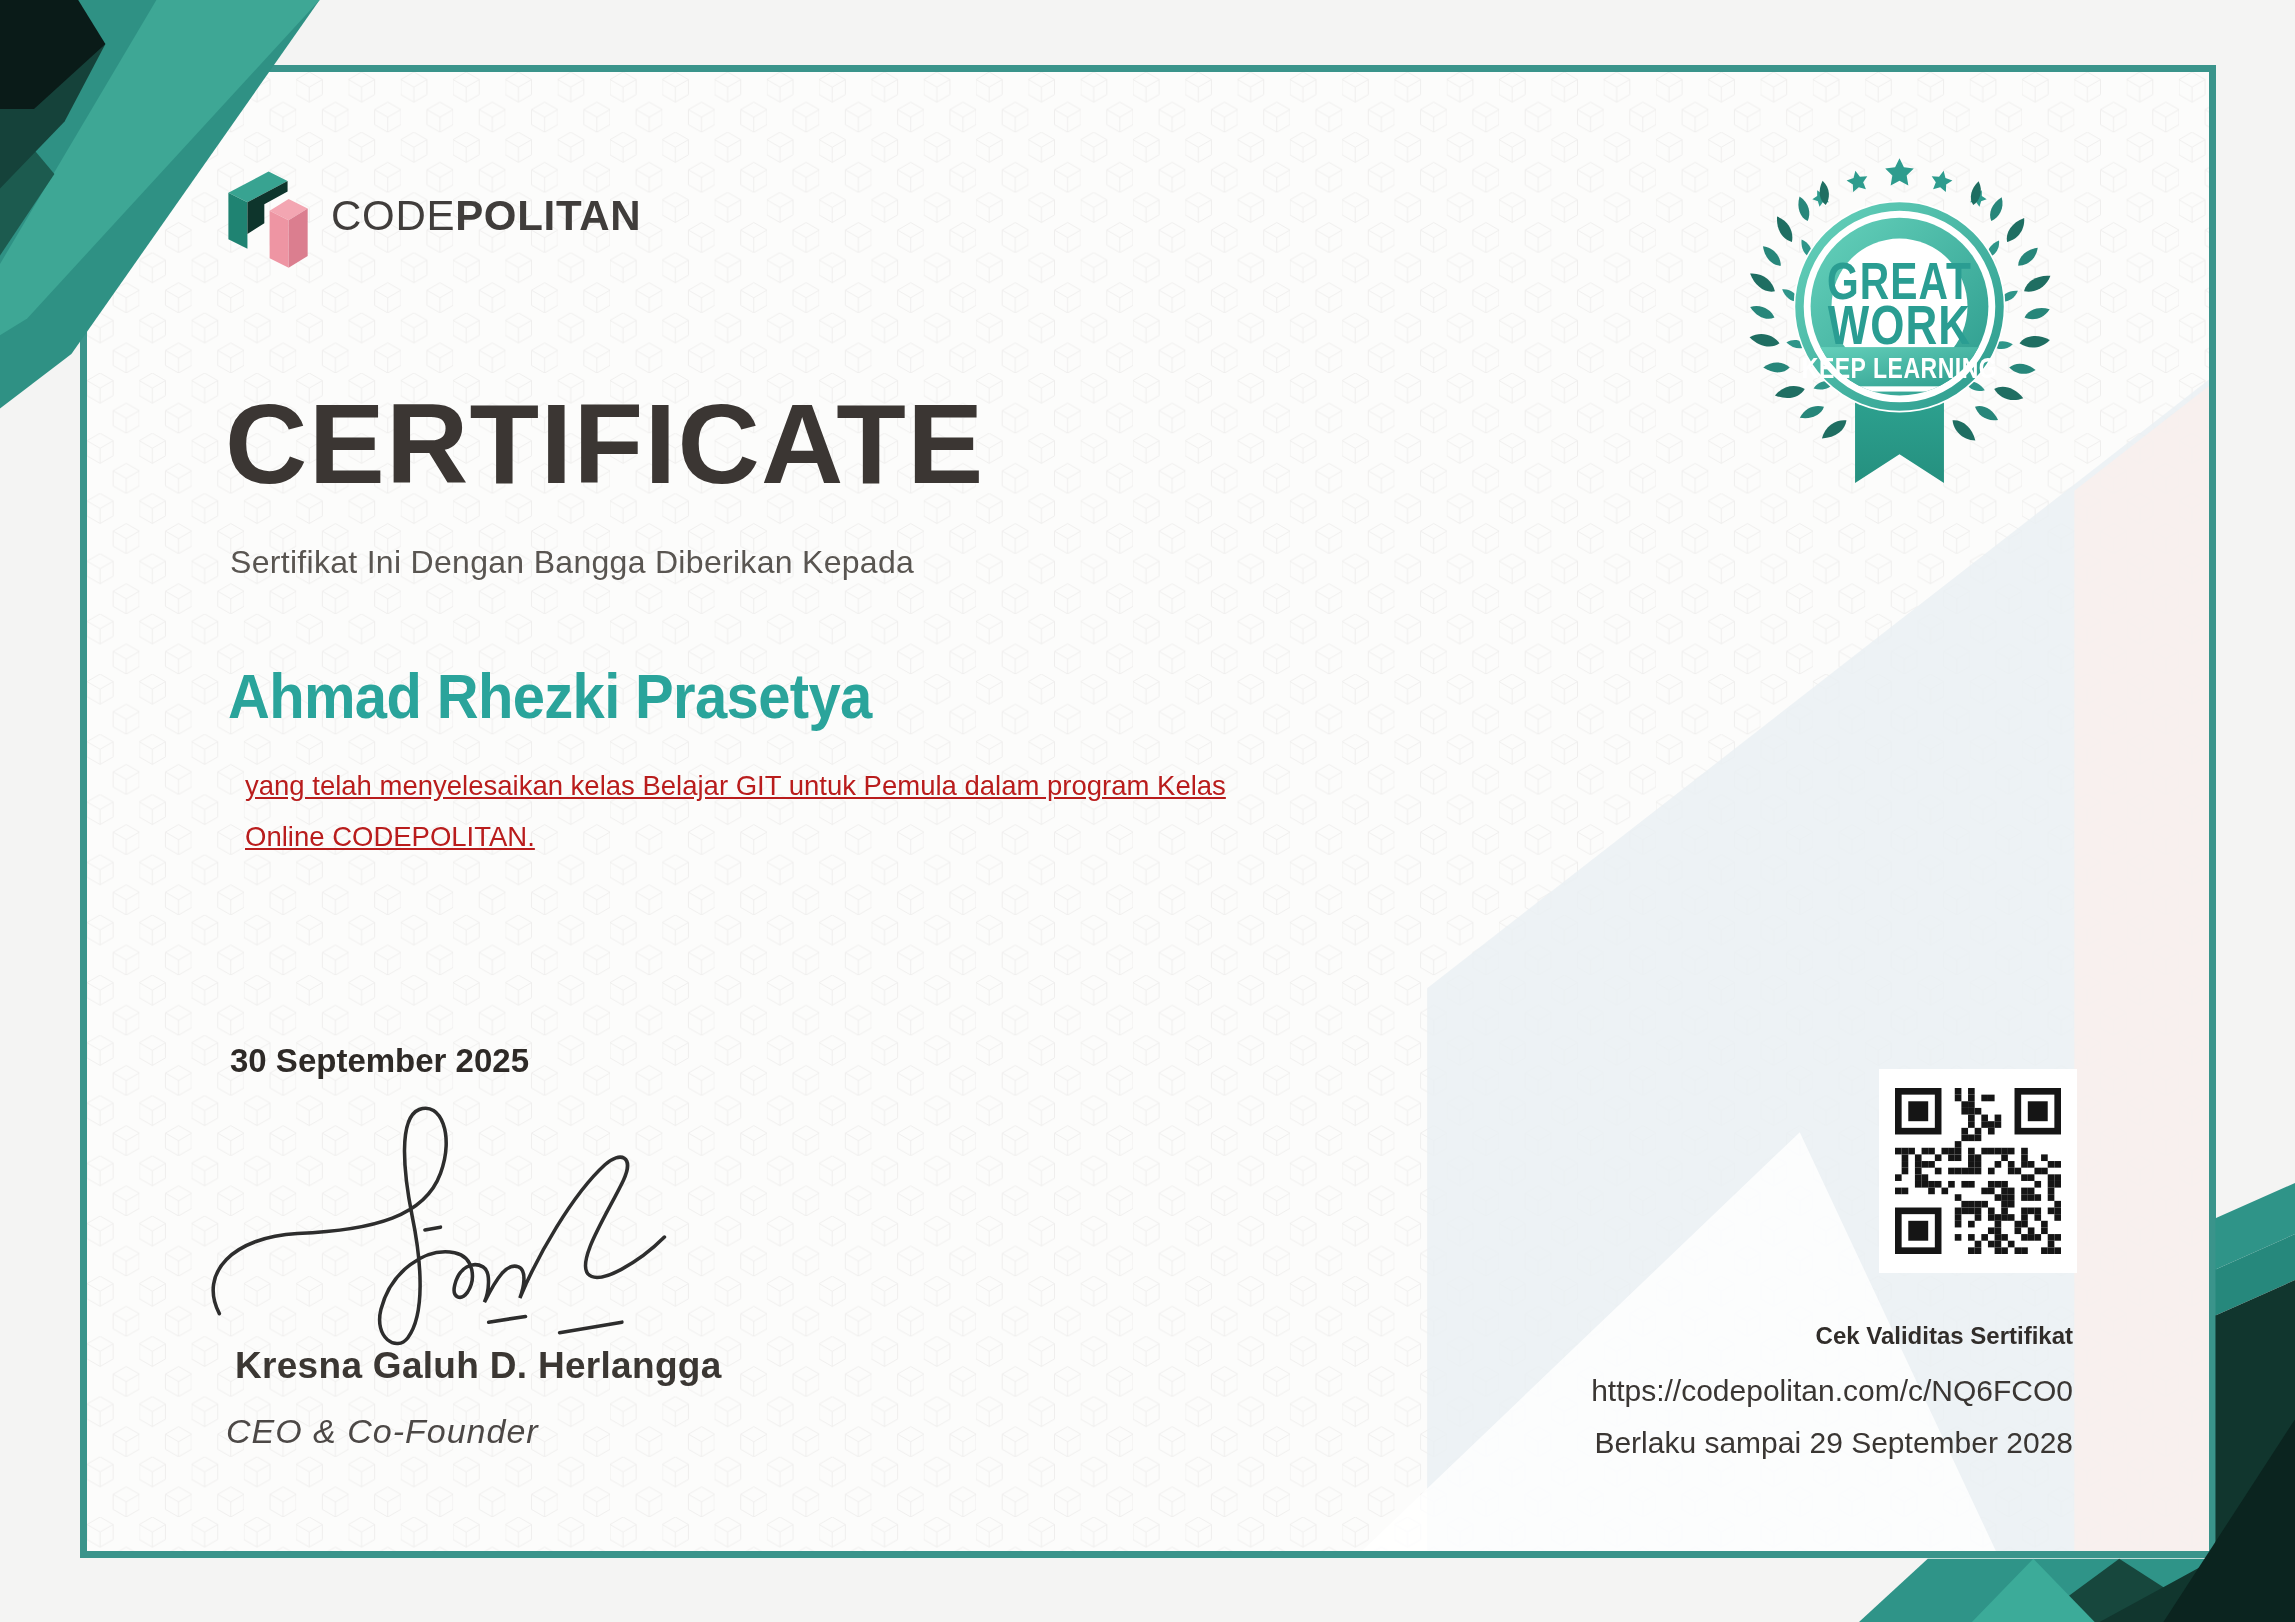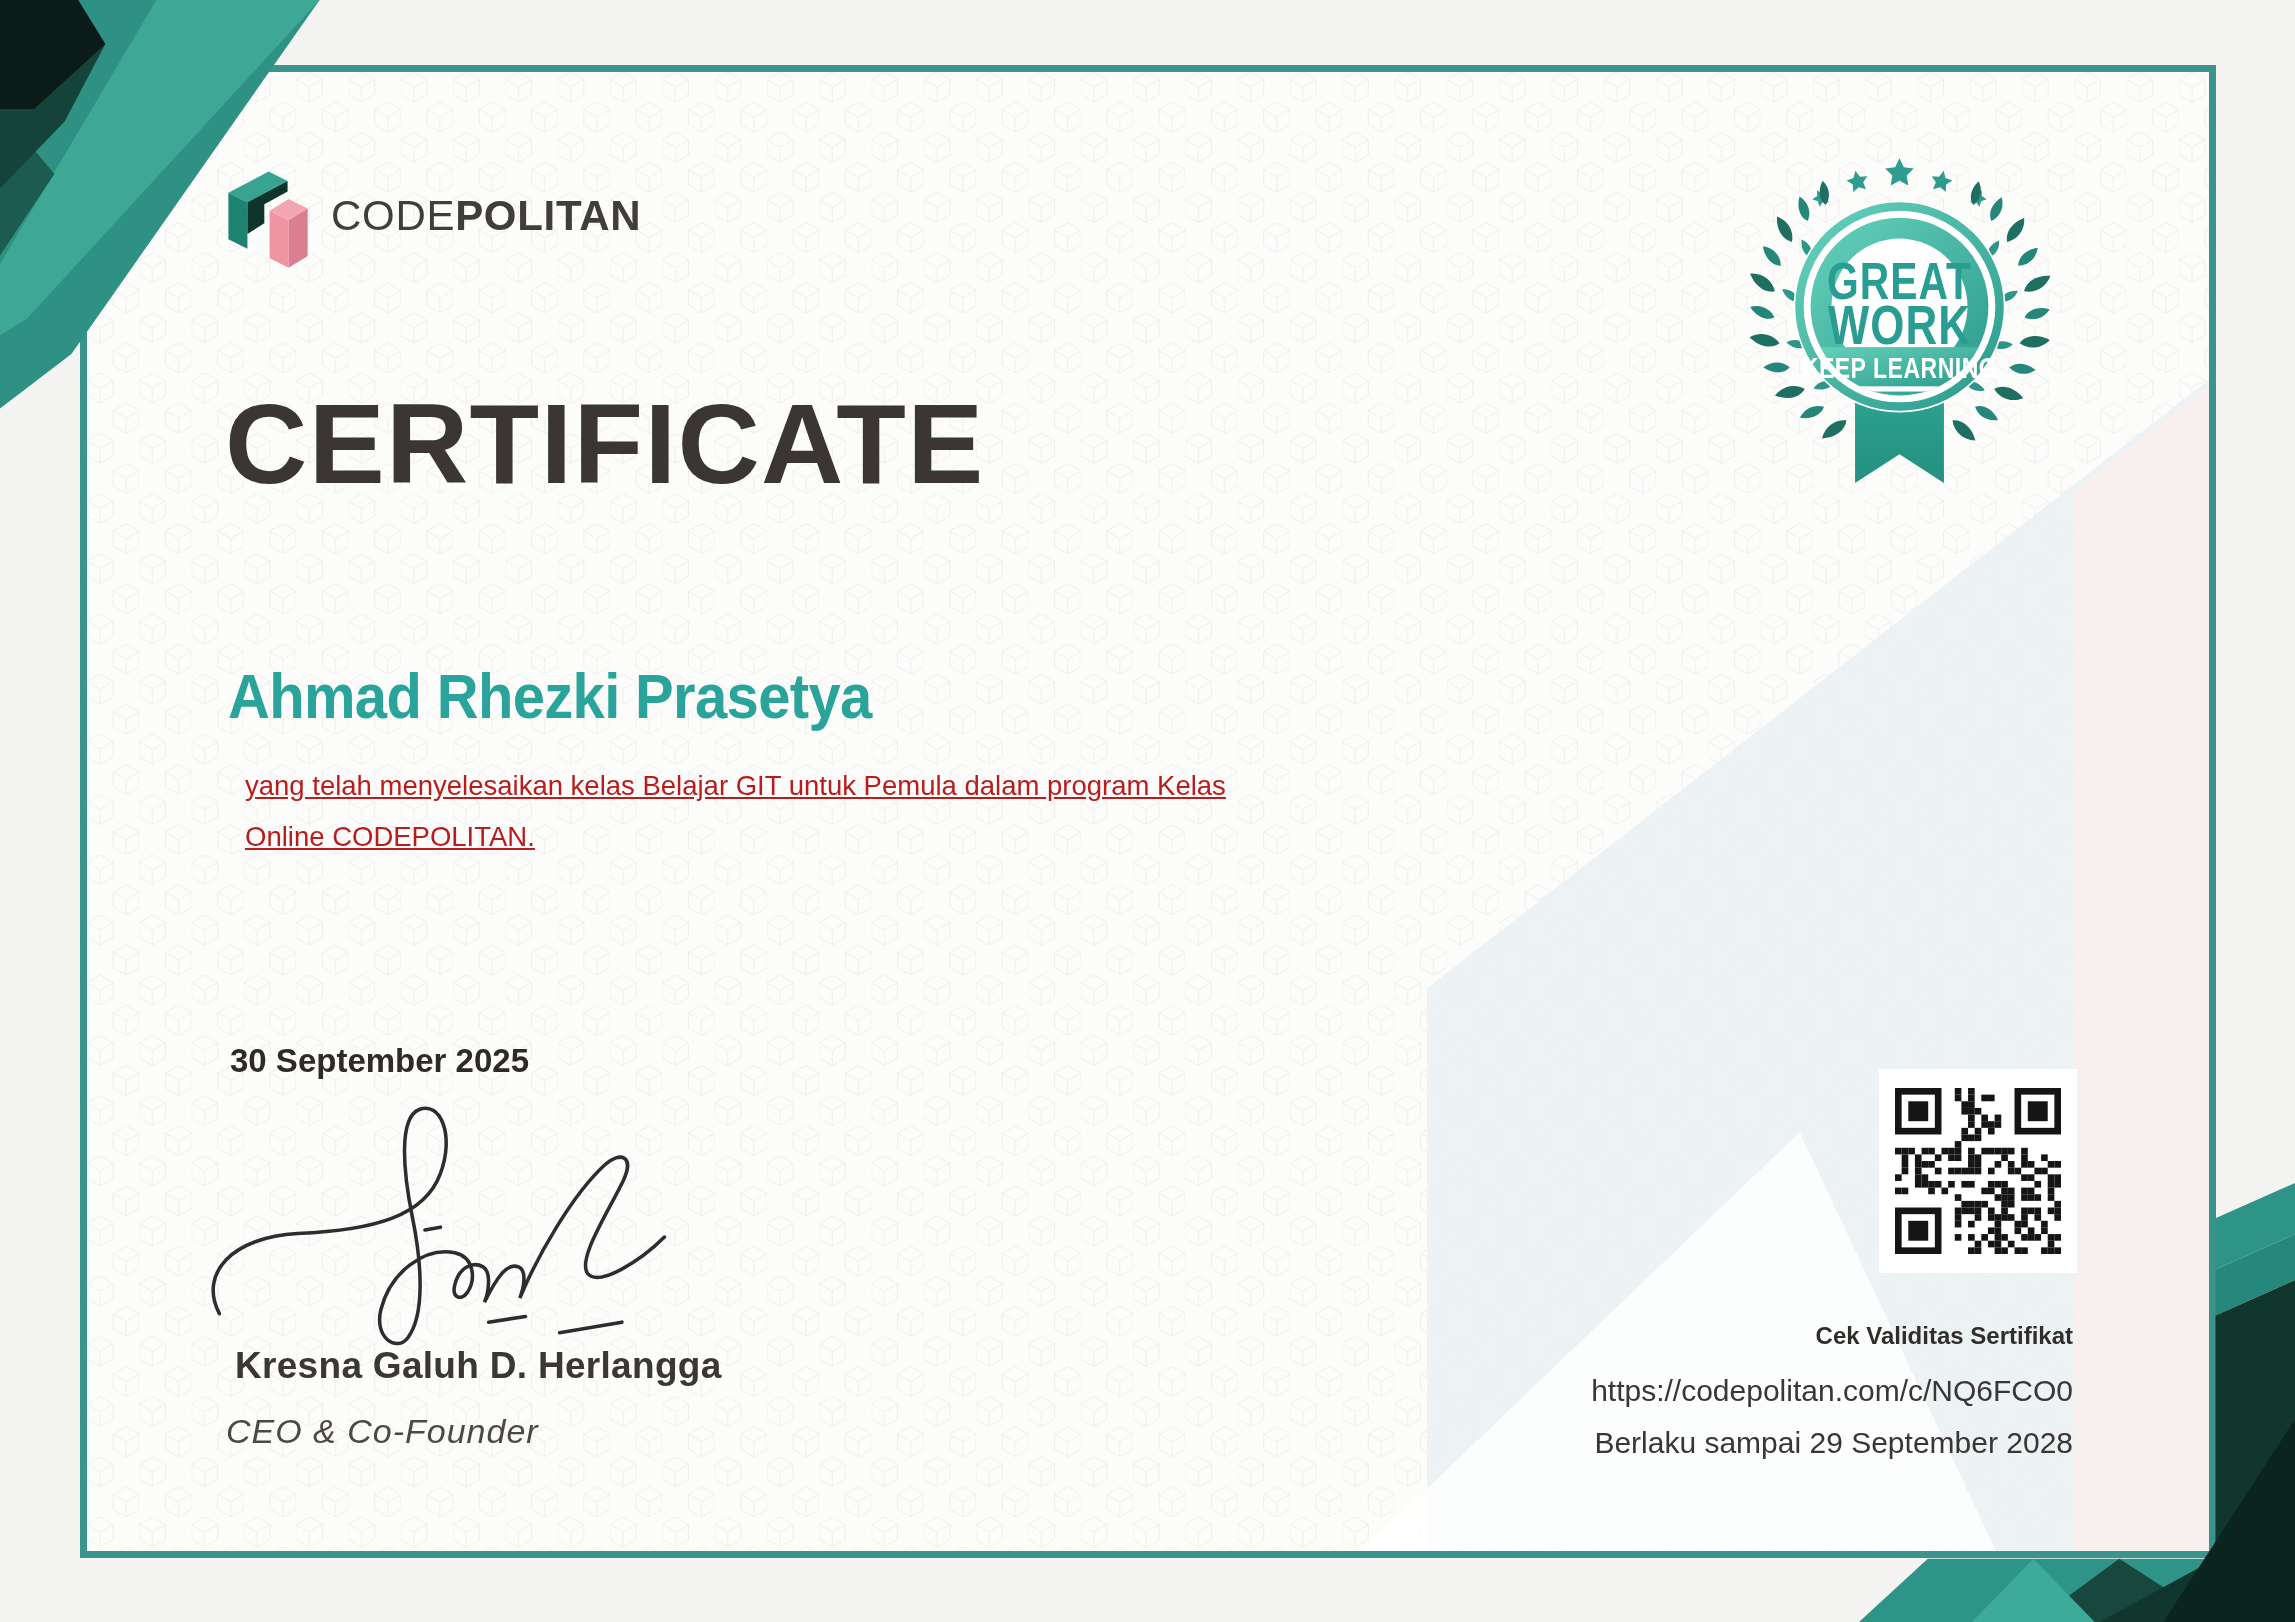--- a/index.html
+++ b/index.html
@@ -173,20 +173,21 @@
       </g>
       <g transform="translate(233 0) scale(0.8 1)" text-anchor="middle" font-family="Liberation Sans, sans-serif" font-weight="bold">
         <text x="0" y="226" font-size="78" letter-spacing="2" fill="#2A9D92">GREAT</text>
         <text x="0" y="295" font-size="84" letter-spacing="2" fill="#2A9D92">WORK</text>
         <text x="0" y="348" font-size="44" letter-spacing="1" fill="#FFFFFF">KEEP LEARNING</text>
       </g>
     </g>
   </svg>
 
   <div class="abs title">CERTIFICATE</div>
+  <div class="abs subtitle">Sertifikat Ini Dengan Bangga Diberikan Kepada</div>
 
   <div class="abs name">Ahmad Rhezki Prasetya</div>
   <div class="abs desc">
     <div>yang telah menyelesaikan kelas Belajar GIT untuk Pemula dalam program Kelas</div>
     <div>Online CODEPOLITAN.</div>
   </div>
 
   <div class="abs date">30 September 2025</div>
   <svg class="abs sig" viewBox="0 0 800 400">
     <g fill="none" stroke="#1C1C1C" stroke-width="5" stroke-linecap="round" opacity="0.92">

